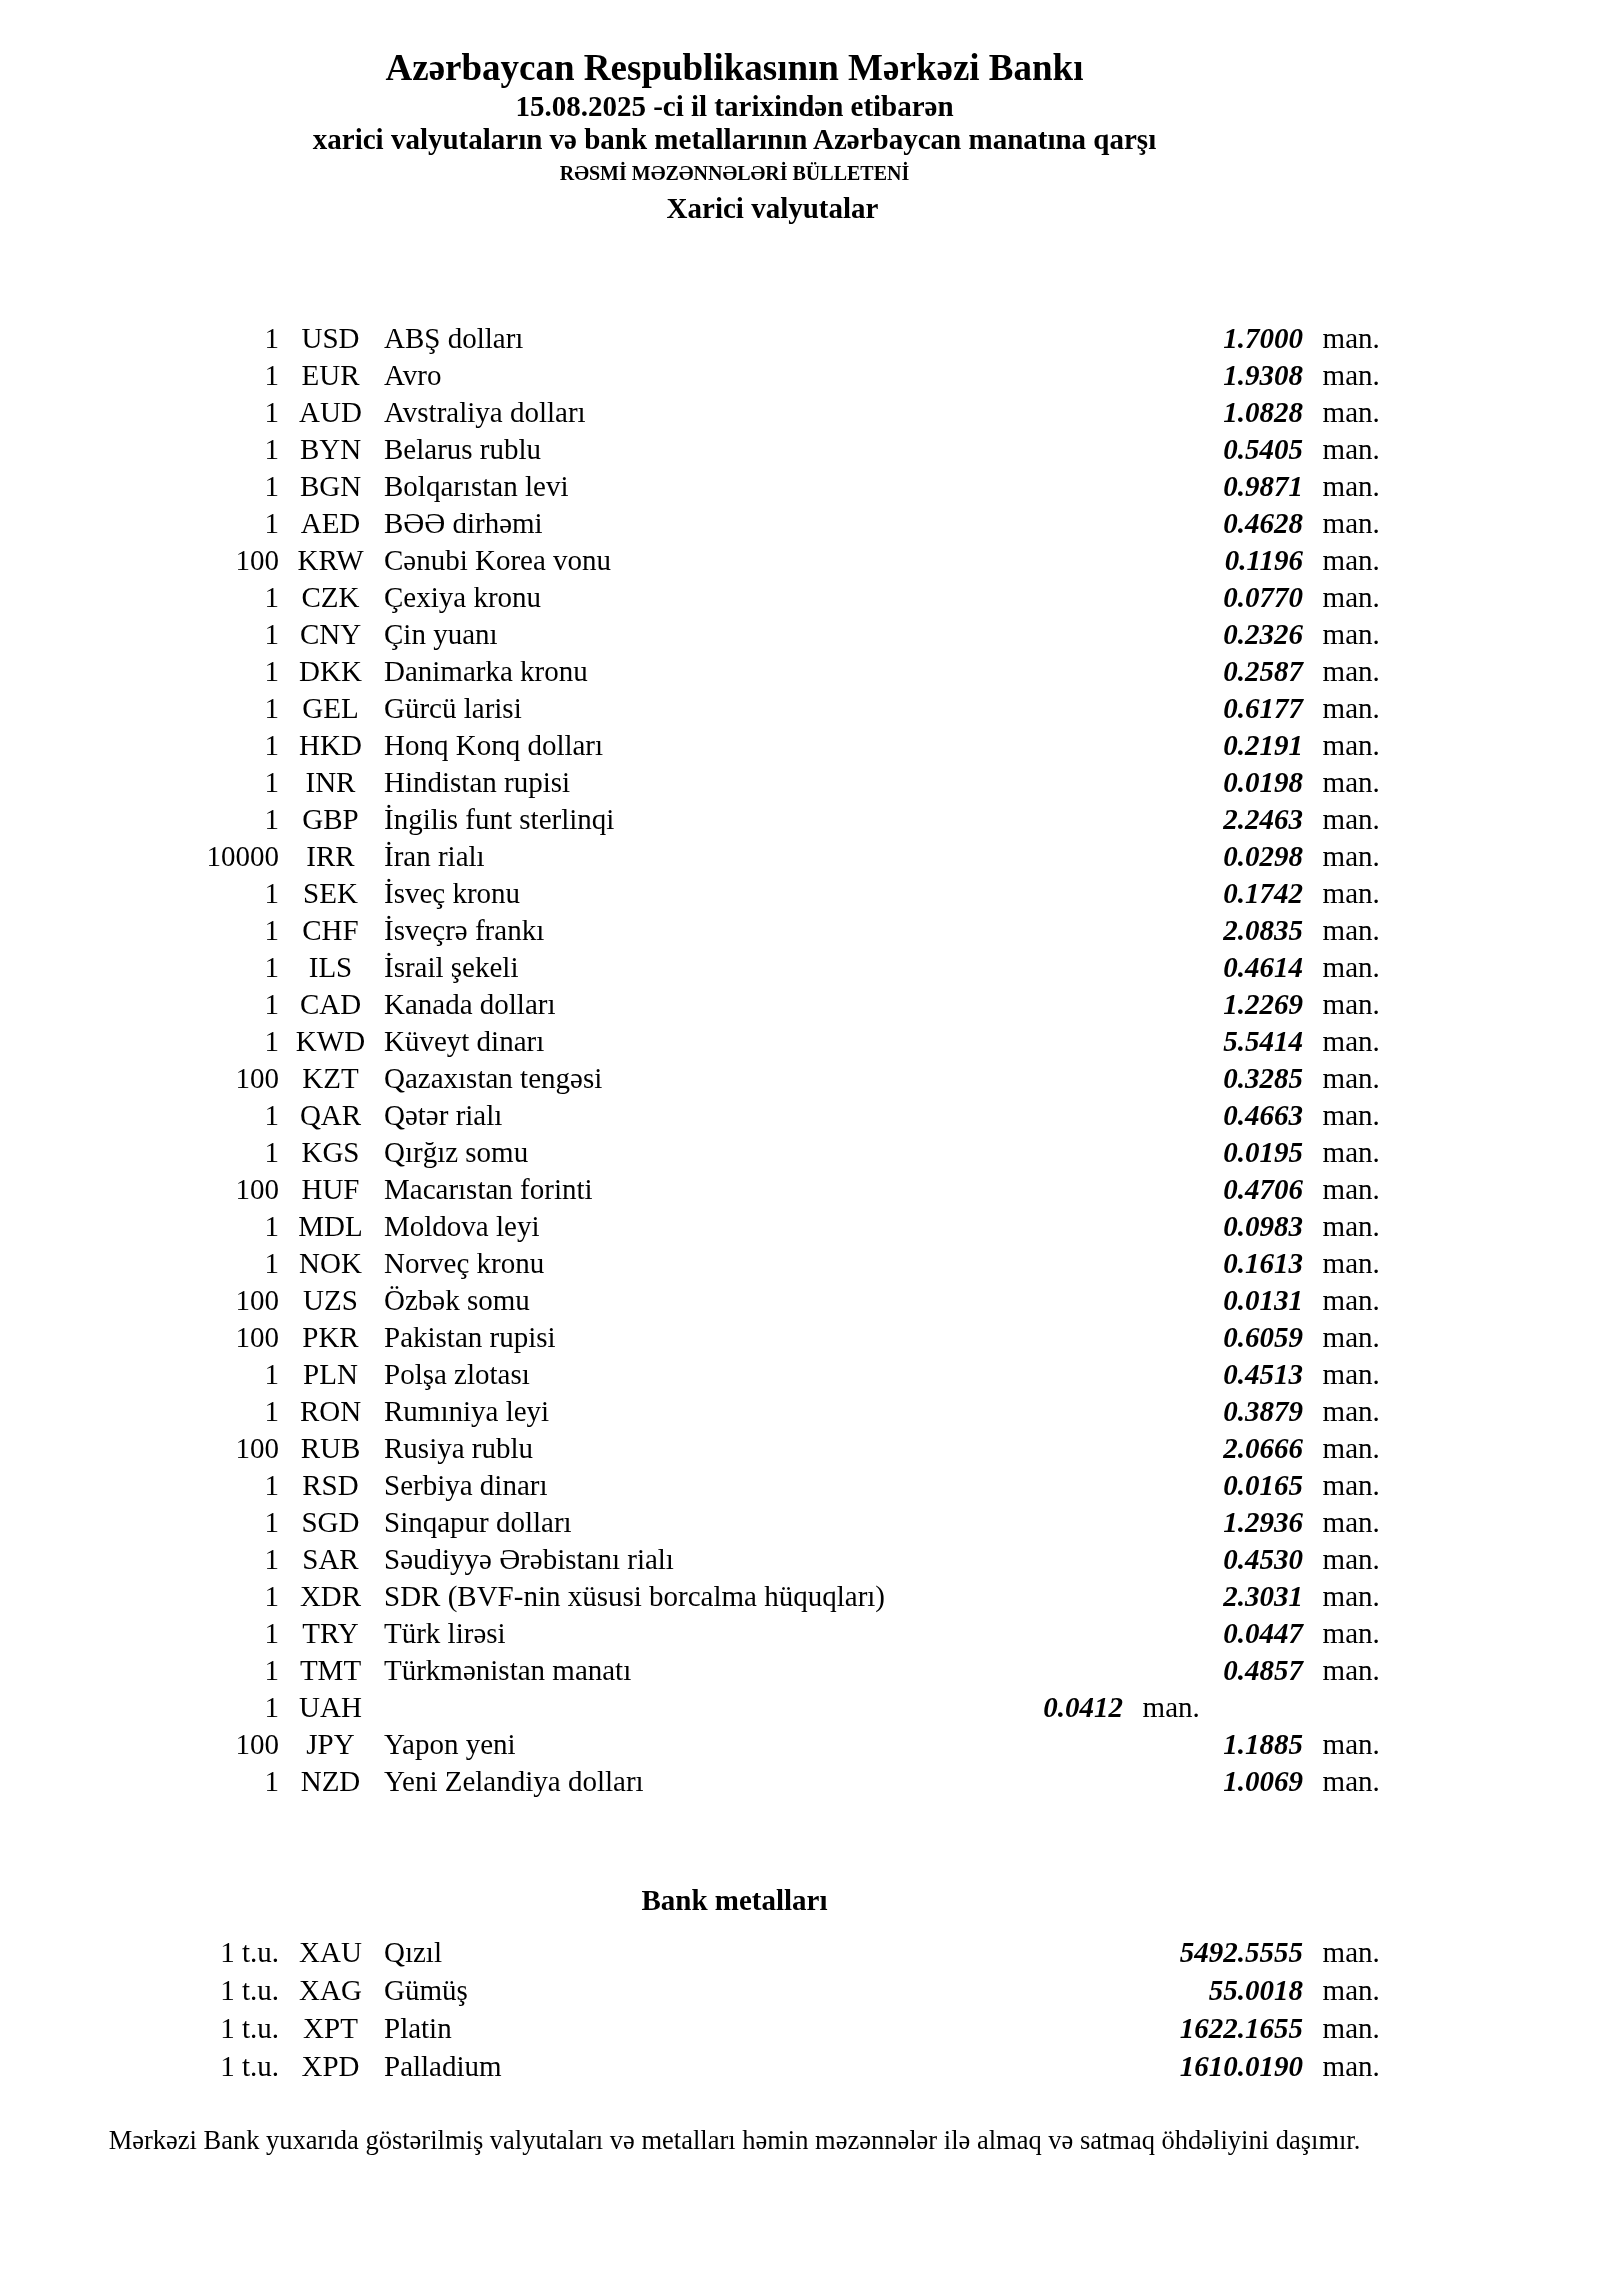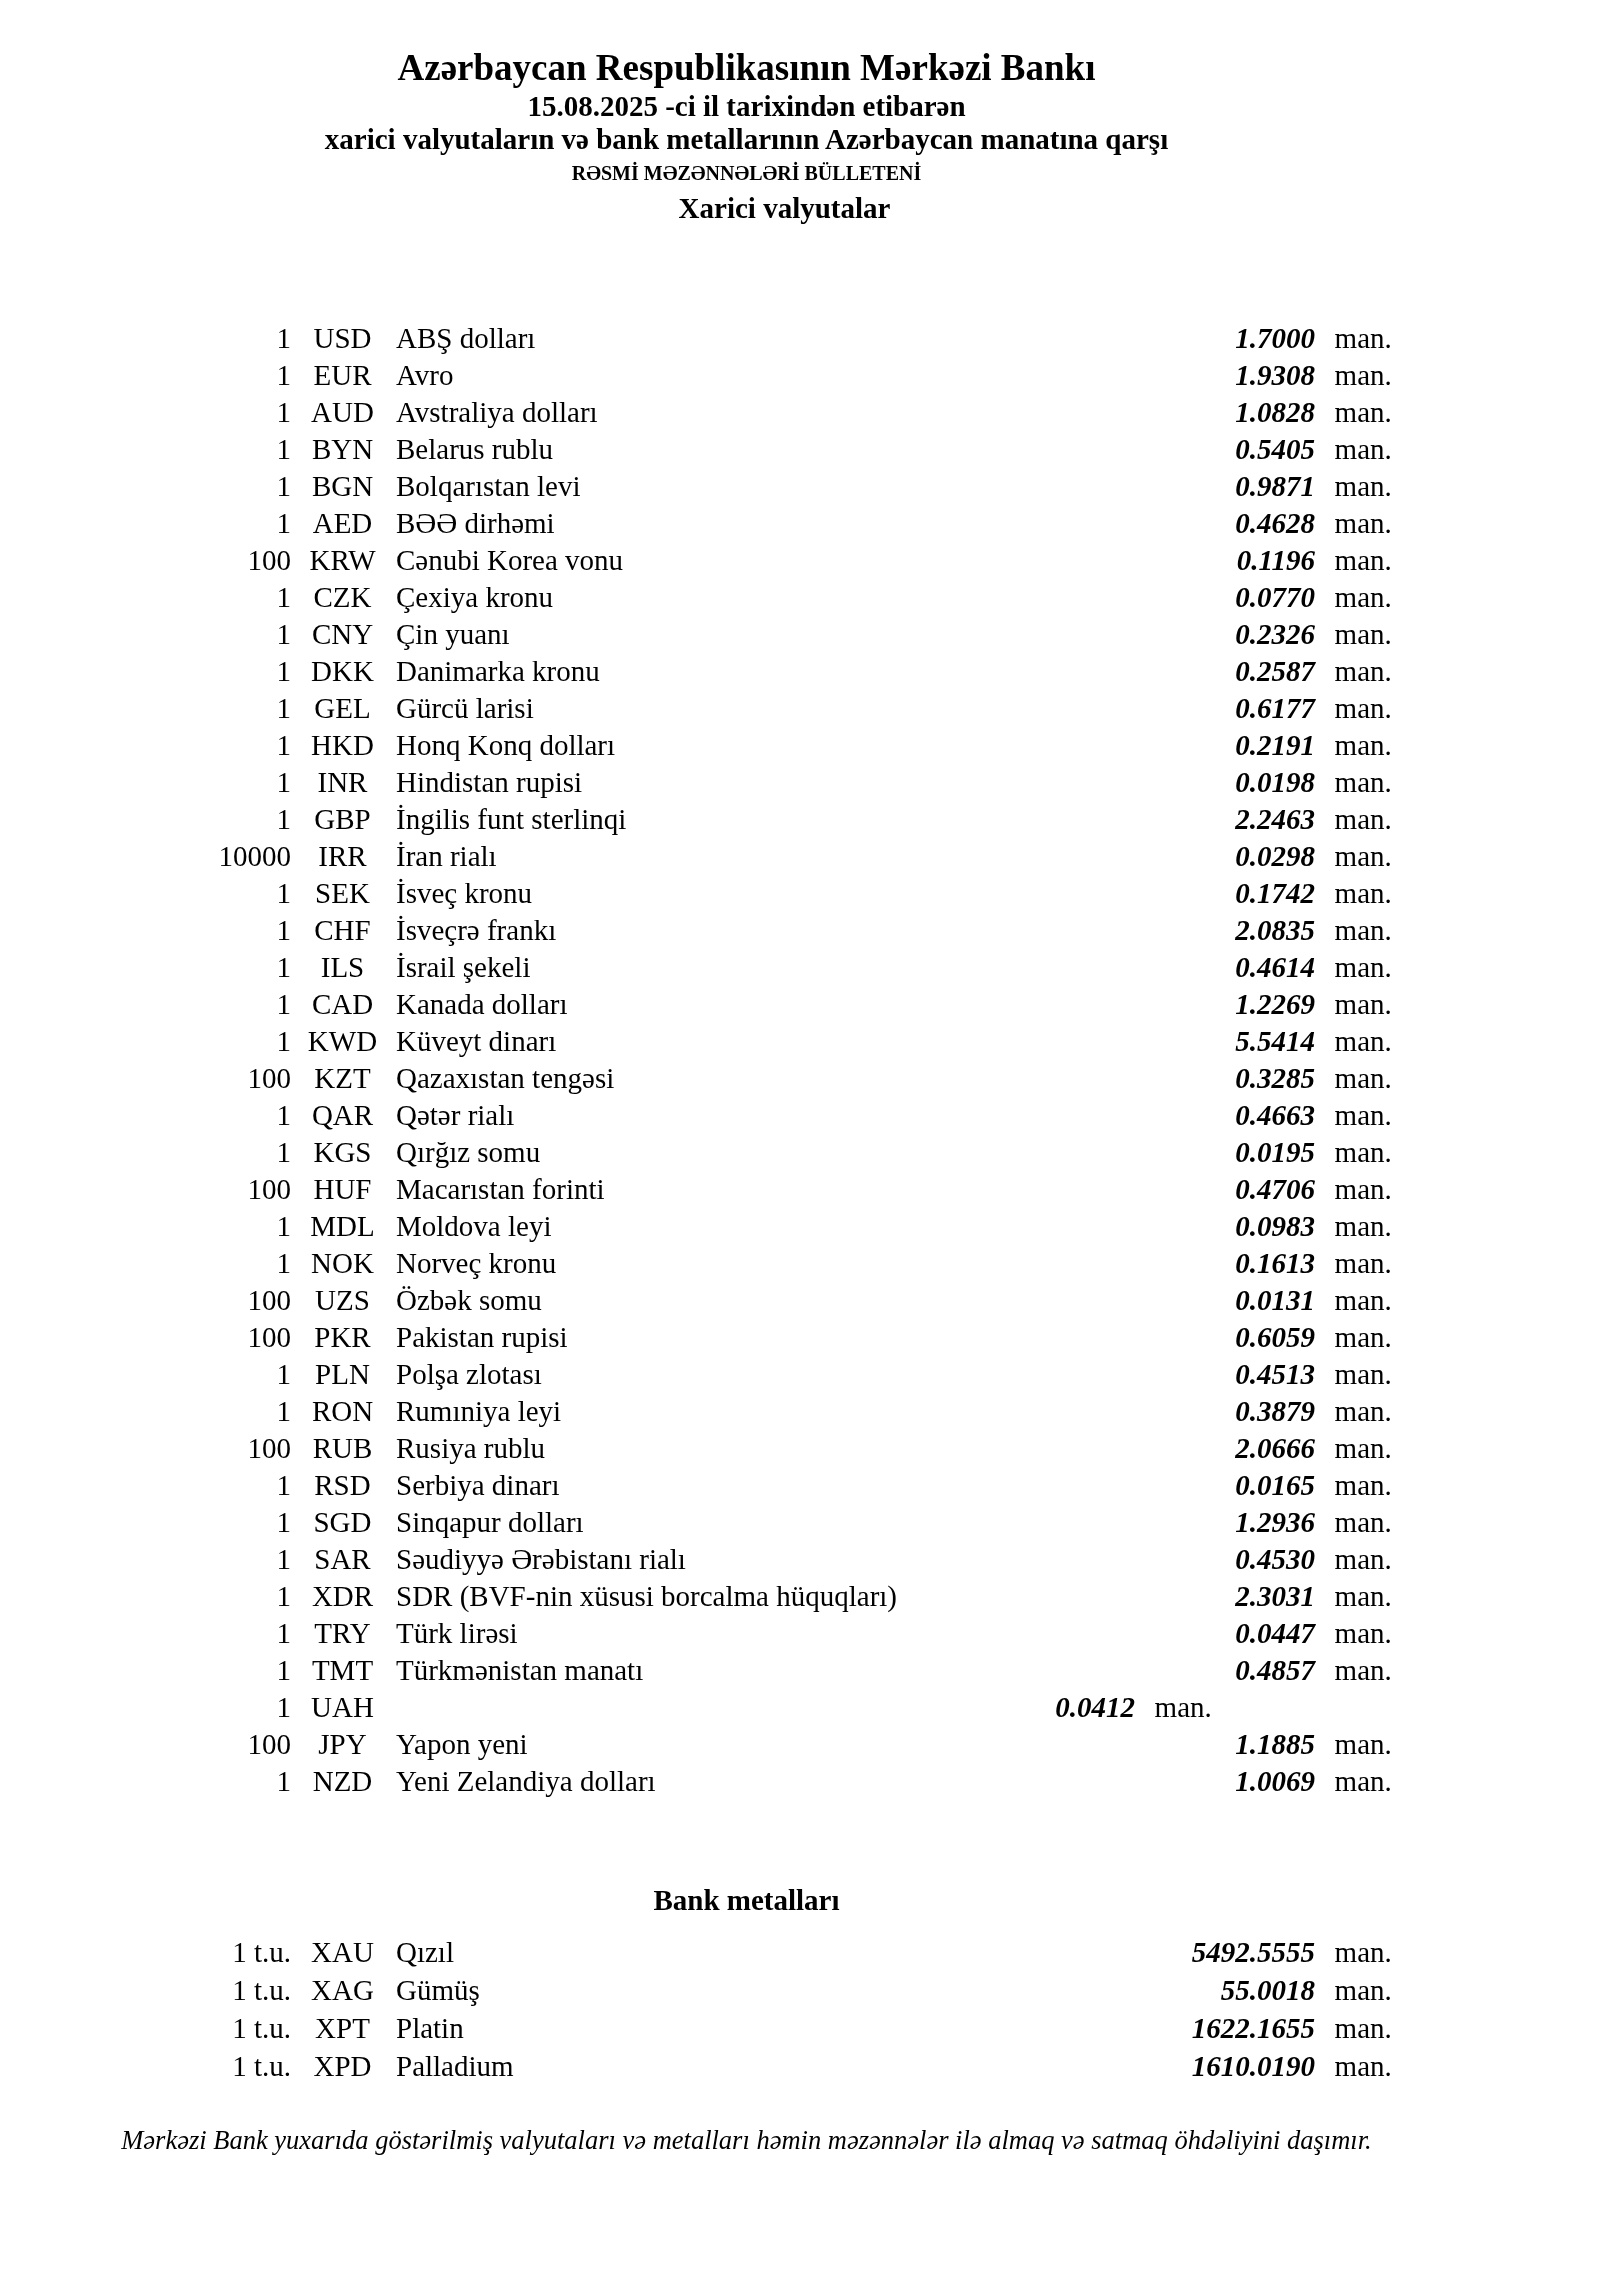--- a/index.html
+++ b/index.html
@@ -8,21 +8,20 @@
     background: #ffffff;
   }
   .page {
     position: relative;
     width: 1469px;
     height: 2292px;
     background: #ffffff;
     color: #000000;
     font-family: "Liberation Serif", "DejaVu Serif", serif;
     overflow: hidden;
-    margin-left: 12px;
   }
   .header {
     position: absolute;
     top: 45px;
     left: 0;
     width: 100%;
     text-align: center;
   }
   .bank-title {
     font-size: 37px;
@@ -75,21 +74,20 @@
     font-style: italic;
   }
   .cell-unit { text-align: left; padding-left: 19.6px; }
   .footer-note {
     position: absolute;
     top: 2125px;
     left: 0;
     width: 100%;
     text-align: center;
     font-size: 26.5px;
-    font-style: italic;
   }
 </style>
 </head>
 <body>
 
 <div class="page">
 
   <div class="header">
     <div class="bank-title">Azərbaycan Respublikasının Mərkəzi Bankı</div>
     <div class="header-sub">15.08.2025 -ci il tarixindən etibarən</div>

